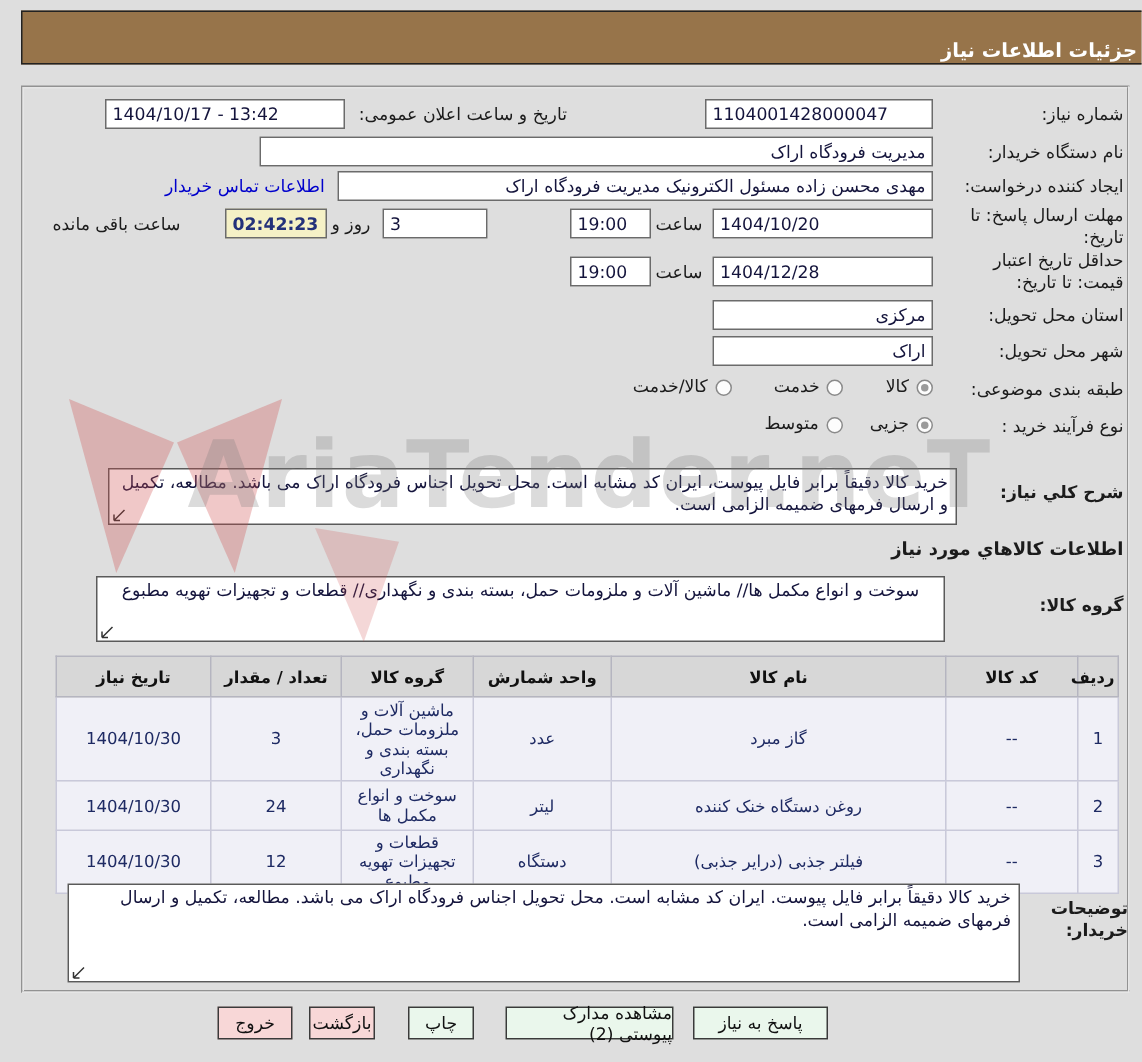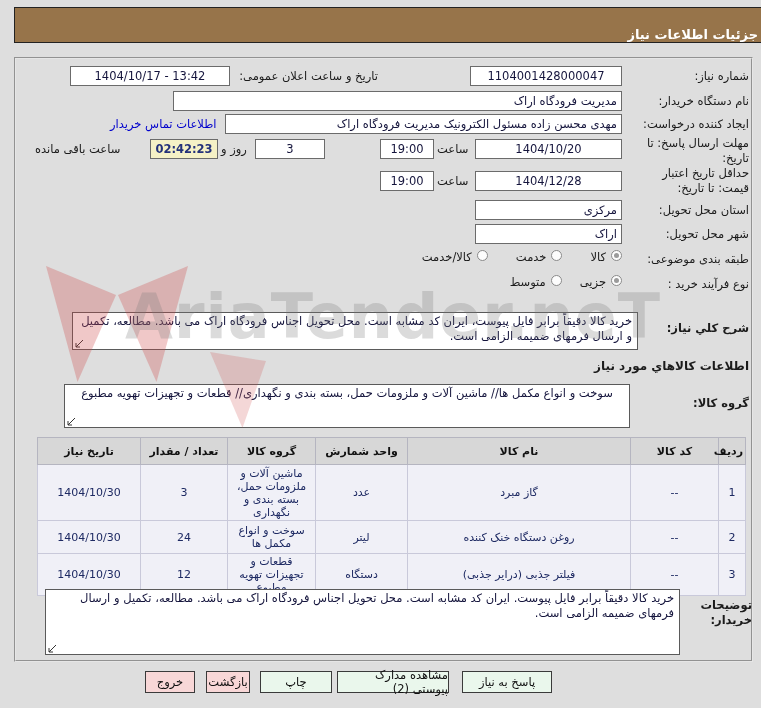--- a/index.html
+++ b/index.html
@@ -13,27 +13,27 @@
 
   .panel { position:absolute; left:14px; top:57px; width:739px; height:605px;
     border:2px groove #e6e6e6; }
 
   .lbl { position:absolute; font-size:11.5px; color:#1b1b1b; white-space:nowrap; }
   .lbl.wrap { white-space:normal; width:120px; line-height:15px; text-align:right; }
   .lbl.bold { font-weight:bold; }
 
   .inp { position:absolute; height:20px; background:#fff; border:1px solid #6b6b6b;
     font-family:"DejaVu Sans", sans-serif; font-size:11.5px; color:#14143c; padding:1px 4px; }
-  .inp.center { text-align:center; direction:ltr; }
+  .inp.center { text-align:left; direction:ltr; }
   .inp.timer { background:#f5f1c6; color:#23317a; font-weight:bold; }
 
   .link { position:absolute; font-size:11.5px; color:#0000cc; cursor:pointer; }
 
   .opts { position:absolute; display:flex; align-items:center; }
-  .opt { display:flex; align-items:flex-start; gap:5px; font-size:11.5px; color:#1b1b1b; }
+  .opt { display:flex; align-items:flex-end; gap:5px; font-size:11.5px; color:#1b1b1b; }
   .radio { width:11px; height:11px; border-radius:50%; border:1px solid #8a8a8a; background:#fdfdfd;
     display:inline-block; position:relative; flex:0 0 auto; }
   .radio.sel::after { content:""; position:absolute; inset:2px; border-radius:50%; background:#9b9b9b; }
   .cb { width:11px; height:11px; border:1px solid #8a8a8a; background:#fff; display:inline-block; flex:0 0 auto; }
 
   .ta { position:absolute; background:#fff; border:1px solid #5a5a5a; font-size:11.5px;
     line-height:15px; color:#14143c; padding:1px 5px; overflow:hidden; text-align:right; }
   .ta.center { text-align:center; }
   .grip { position:absolute; left:2px; bottom:1px; }
 
@@ -208,21 +208,21 @@
       <path d="M1 8 L8 1 M1 8 L5 8 M1 8 L1 4" stroke="#333" stroke-width="1" fill="none"></path>
     </svg>
   </div>
 
   <div class="btn green" style="left:462px; width:90px;">
     <span>پاسخ به نیاز</span>
   </div>
   <div class="btn green" style="left:337px; width:112px;">
     <span>مشاهده مدارک پیوستی (2)</span>
   </div>
-  <div class="btn green" style="left:260px; width:72px;justify-content:center;">
+  <div class="btn green" style="left:272px; width:44px;justify-content:center;">
     <span>چاپ</span>
   </div>
   <div class="btn pink" style="left:206px; width:44px;">
     <span>بازگشت</span>
   </div>
   <div class="btn pink" style="left:145px; width:50px;">
     <span>خروج</span>
   </div>
 
   <div class="wm wm-red1"></div>

